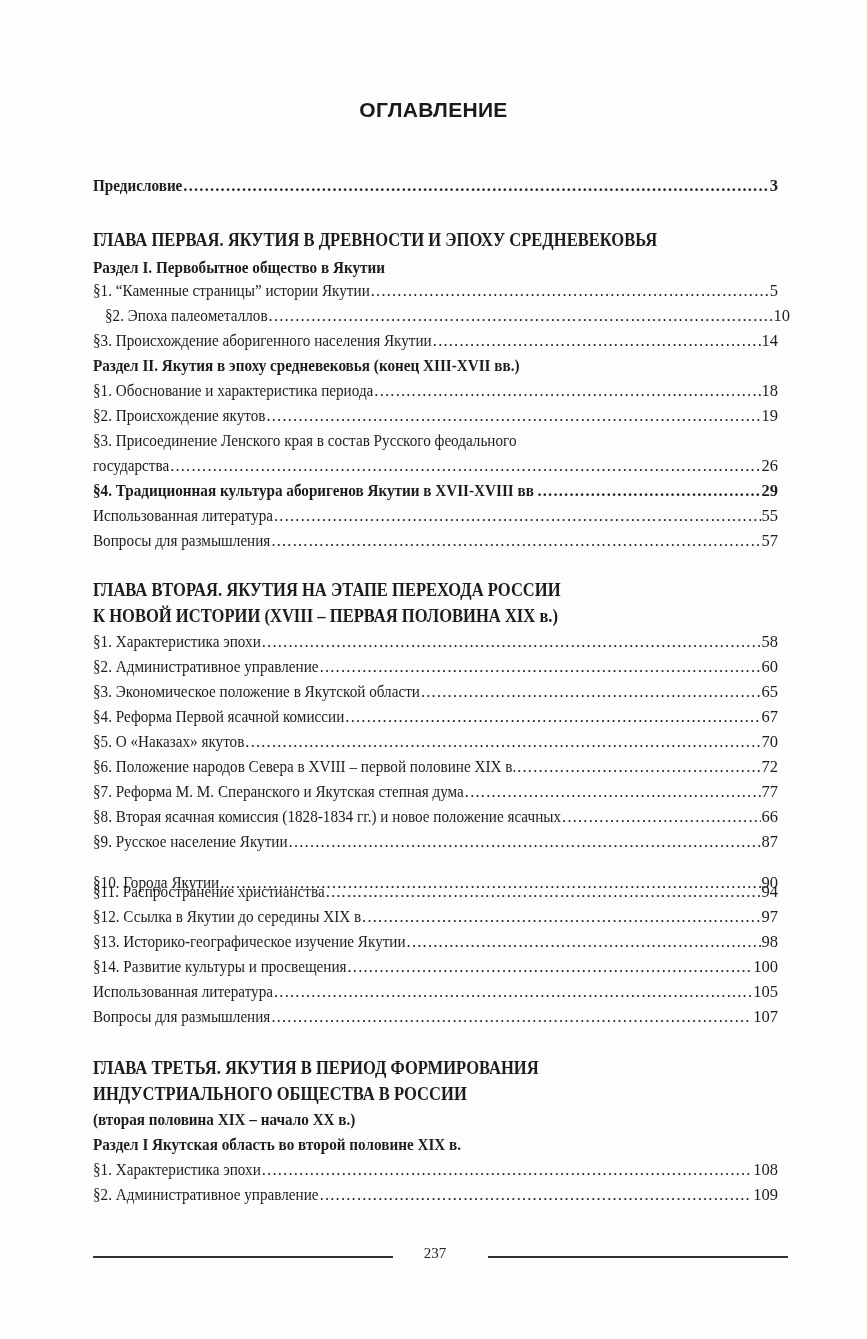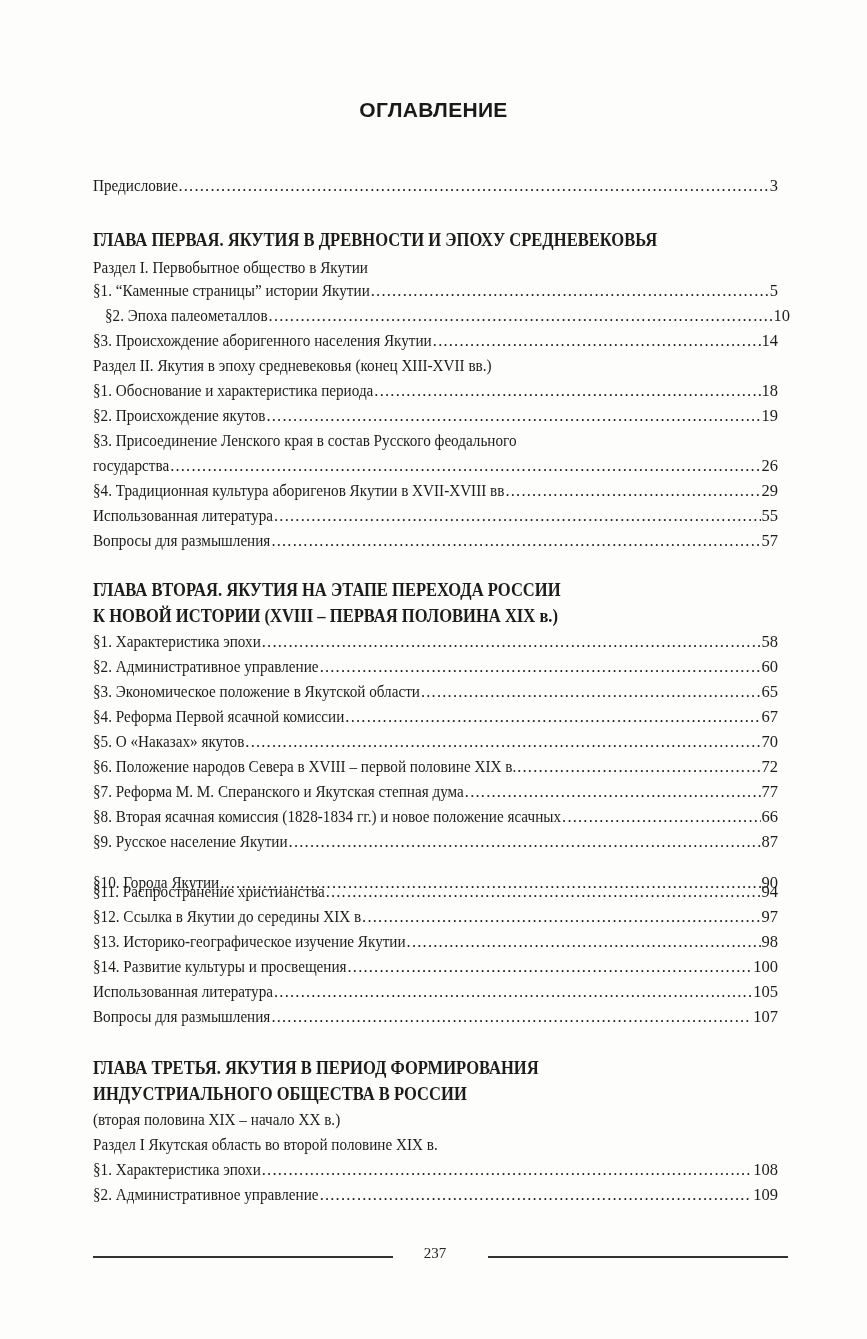--- a/index.html
+++ b/index.html
@@ -56,21 +56,21 @@
       margin: 0 1px;
       letter-spacing: 1.2px;
     }
     .row .dots::before {
       content: "................................................................................................................................................................................................................................................................................";
     }
     .row .p {
       flex: 0 0 auto;
       text-align: right;
     }
-    .row.bold { font-weight: normal; }
+    .row.bold { font-weight: bold; }
     .row.chapter {
       font-weight: bold;
       font-size: 18px;
     }
     .row.nodots .t { flex: 1 1 auto; }
     .footer-line {
       position: absolute;
       top: 1256px;
       height: 2px;
       background: #333;
@@ -132,21 +132,21 @@
       <span class="p">19</span>
     </div>
     <div class="row nodots" style="top: 429px;">
       <span class="t" style="transform: scaleX(0.92); margin-right: -54.8px;">§3. Присоединение Ленского края в состав Русского феодального</span>
     </div>
     <div class="row" style="top: 454px;">
       <span class="t" style="transform: scaleX(0.92); margin-right: -6.6px;">государства</span>
       <span class="dots"></span>
       <span class="p">26</span>
     </div>
-    <div class="row" style="top: 479px;">
+    <div class="row" style="top: 479px; font-weight: bold;">
       <span class="t" style="transform: scaleX(0.92); margin-right: -35.8px;">§4. Традиционная культура аборигенов Якутии в XVII-XVIII вв</span>
       <span class="dots"></span>
       <span class="p">29</span>
     </div>
     <div class="row" style="top: 504px;">
       <span class="t" style="transform: scaleX(0.92); margin-right: -15.7px;">Использованная литература</span>
       <span class="dots"></span>
       <span class="p">55</span>
     </div>
     <div class="row" style="top: 529px;">

